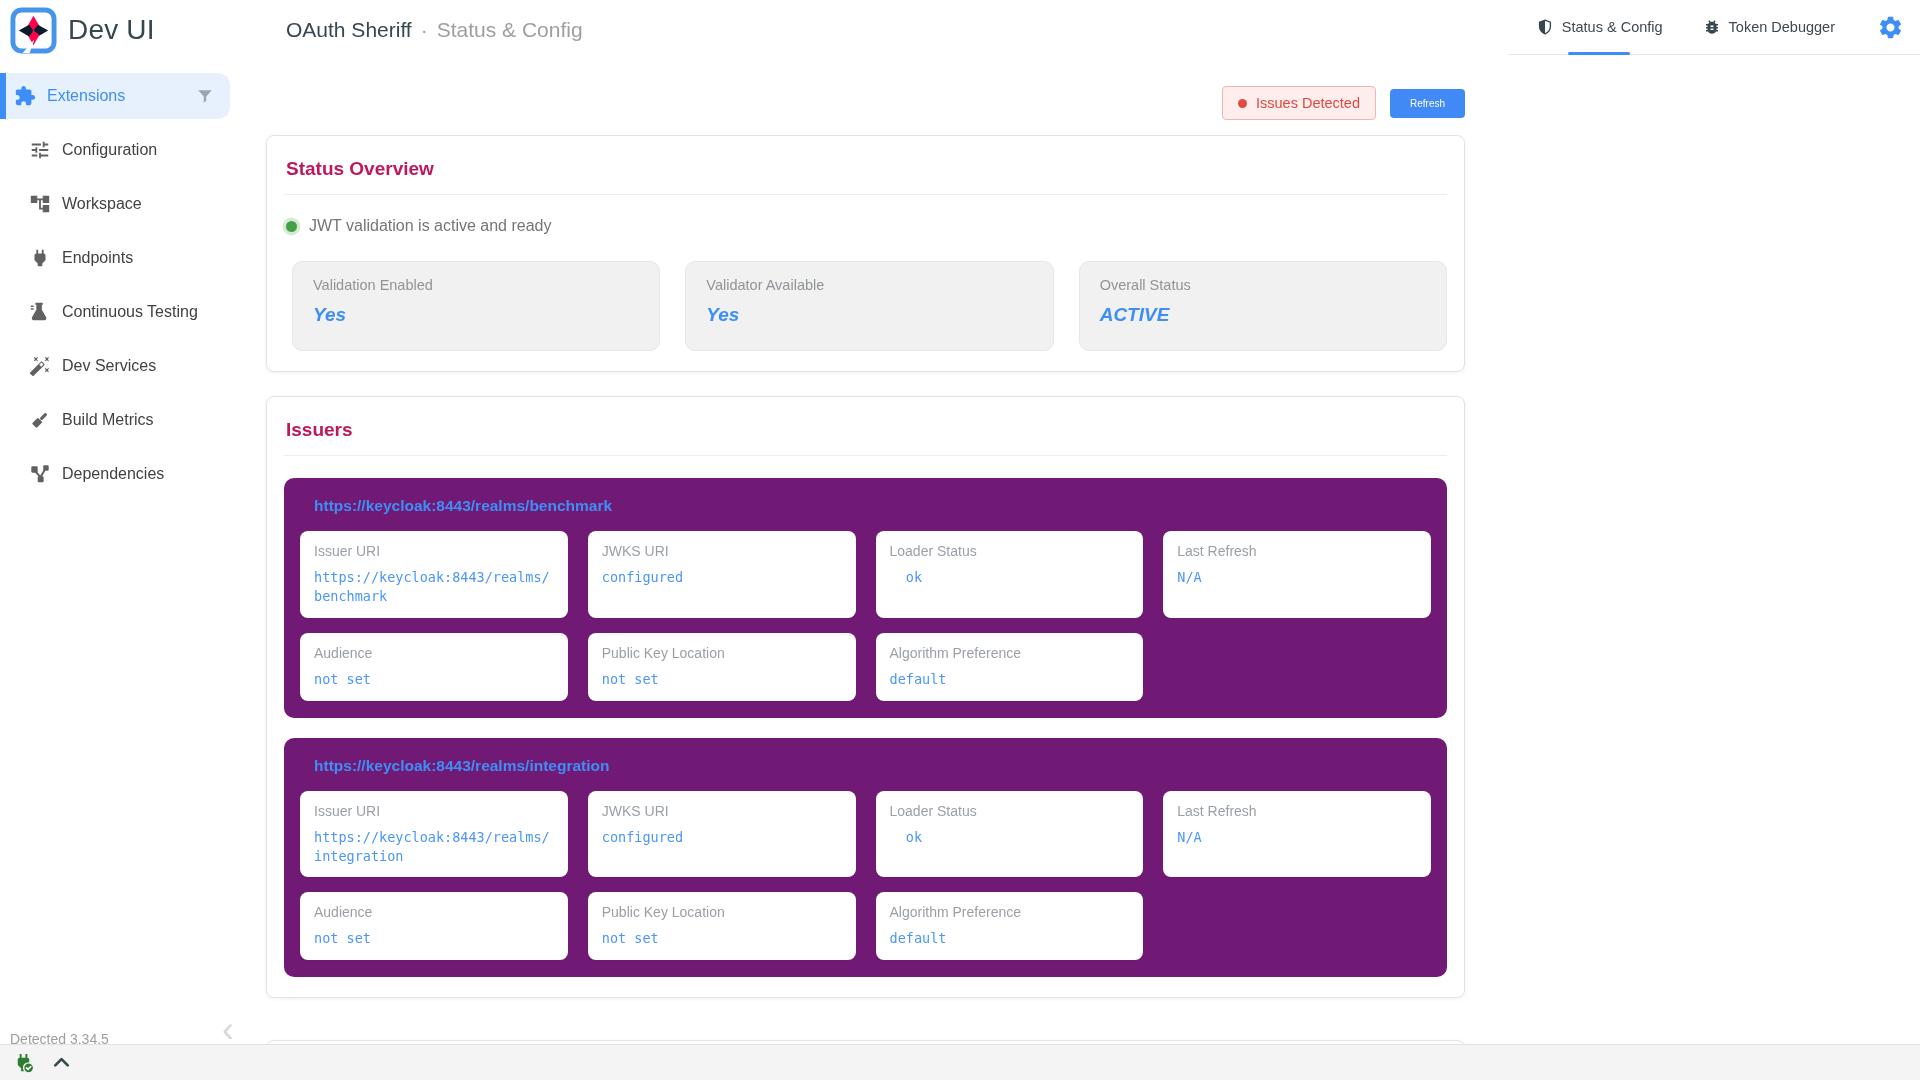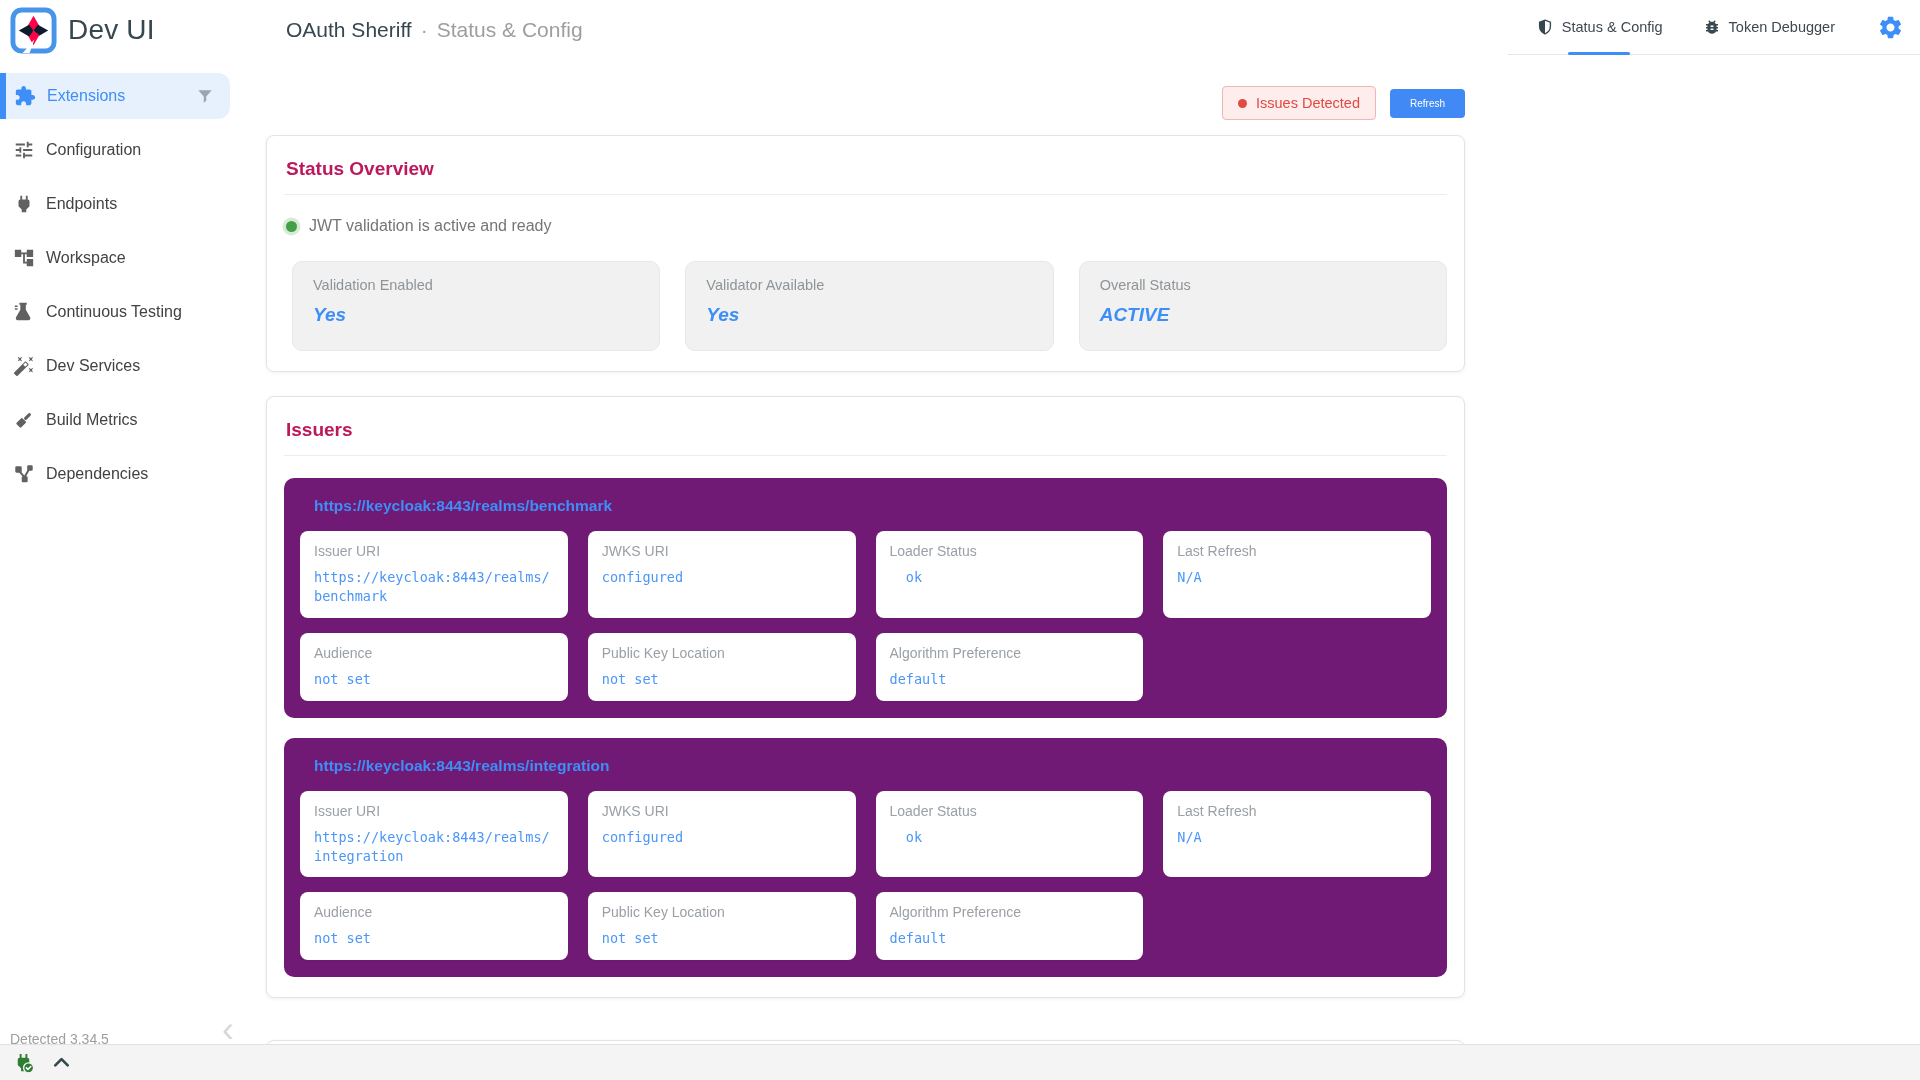--- a/index.html
+++ b/index.html
@@ -20,21 +20,21 @@
   .header-right { position:absolute; right:0; top:0; height:55px; display:flex; align-items:center; border-bottom:1px solid #e7e7e7; padding:0 16px 0 8px; }
   .tab { position:relative; display:flex; align-items:center; gap:8px; height:100%; padding:0 20px; font-size:14.5px; color:#3f4850; cursor:pointer; white-space:nowrap; }
   .tab .ticon { display:flex; }
   .tab .ticon svg { width:18px; height:18px; color:#37474f; }
   .tab.active::after { content:""; position:absolute; left:50%; transform:translateX(-50%); bottom:-1px; width:62px; height:3px; background:#3e8ef7; border-radius:3px; }
   .gear-btn { margin-left:22px; background:none; border:none; cursor:pointer; display:flex; }
   .gear-btn svg { width:27px; height:27px; color:#3e8ef7; }
 
   
   .sidebar { position:absolute; top:60px; left:0; width:250px; bottom:40px; padding-top:13px; }
-  .side-item { height:46px; margin-bottom:8px; display:flex; align-items:center; gap:11px; padding-left:13px; font-size:16px; color:#424242; cursor:pointer; }
+  .side-item { height:46px; margin-bottom:8px; display:flex; align-items:center; gap:11px; padding-left:29px; font-size:16px; color:#424242; cursor:pointer; }
   .side-item .icon { display:flex; }
   .side-item .icon svg { width:22px; height:22px; color:#616161; }
   .side-item.selected { background:#e7f1fd; border-left:6px solid #3e8ef7; padding-left:8px; margin-right:20px; border-radius:0 12px 12px 0; color:#3e8ef7; }
   .side-item.selected .icon svg { color:#3e8ef7; }
   .side-item .trailing { margin-left:auto; margin-right:15px; display:flex; cursor:pointer; }
   .side-item .trailing svg { width:20px; height:20px; color:#9aa5b1; }
 
   .version { position:absolute; left:10px; top:1031px; font-size:14px; color:#9e9e9e; }
   .collapse { position:absolute; left:222px; top:1012px; font-size:36px; color:#d8d8d8; cursor:pointer; line-height:1; background:none; border:none; }
 
@@ -144,32 +144,32 @@
         <span class="icon">
           <svg viewBox="0 0 24 24">
             <path fill="currentColor" d="M3 17v2h6v-2H3zM3 5v2h10V5H3zm10 16v-2h8v-2h-8v-2h-2v6h2zM7 9v2H3v2h4v2h2V9H7zm14 4v-2H11v2h10zm-6-4h2V7h4V5h-4V3h-2v6z"></path>
           </svg>
         </span>
         <span>Configuration</span>
       </div>
       <div class="side-item">
         <span class="icon">
           <svg viewBox="0 0 24 24">
+            <path fill="currentColor" d="M22 11V3h-7v3H9V3H2v8h7V8h2v10h4v3h7v-8h-7v3h-2V8h2v3h7z"></path>
+          </svg>
+        </span>
+        <span>Workspace</span>
+      </div>
+      <div class="side-item">
+        <span class="icon">
+          <svg viewBox="0 0 24 24">
             <path fill="currentColor" d="M16.01 7L16 3h-2v4h-4V3H8v4h-.01C7 6.99 6 7.99 6 8.99v5.49L9.5 18v3h5v-3l3.5-3.51v-5.5c0-1-1-2-1.99-1.99z"></path>
           </svg>
         </span>
         <span>Endpoints</span>
-      </div>
-      <div class="side-item">
-        <span class="icon">
-          <svg viewBox="0 0 24 24">
-            <path fill="currentColor" d="M22 11V3h-7v3H9V3H2v8h7V8h2v10h4v3h7v-8h-7v3h-2V8h2v3h7z"></path>
-          </svg>
-        </span>
-        <span>Workspace</span>
       </div>
       <div class="side-item">
         <span class="icon">
           <svg viewBox="0 0 24 24">
             <path fill="currentColor" d="M14 9.5V4h1V2H7v2h1v5.5l-4.7 8.1C2.5 19 3.5 21 5.1 21h11.8c1.6 0 2.6-2 1.8-3.4L14 9.5z"></path>
             <path fill="currentColor" d="M2 5h3v1.5H2zM2 8h3v1.5H2z"></path>
           </svg>
         </span>
         <span>Continuous Testing</span>
       </div>

